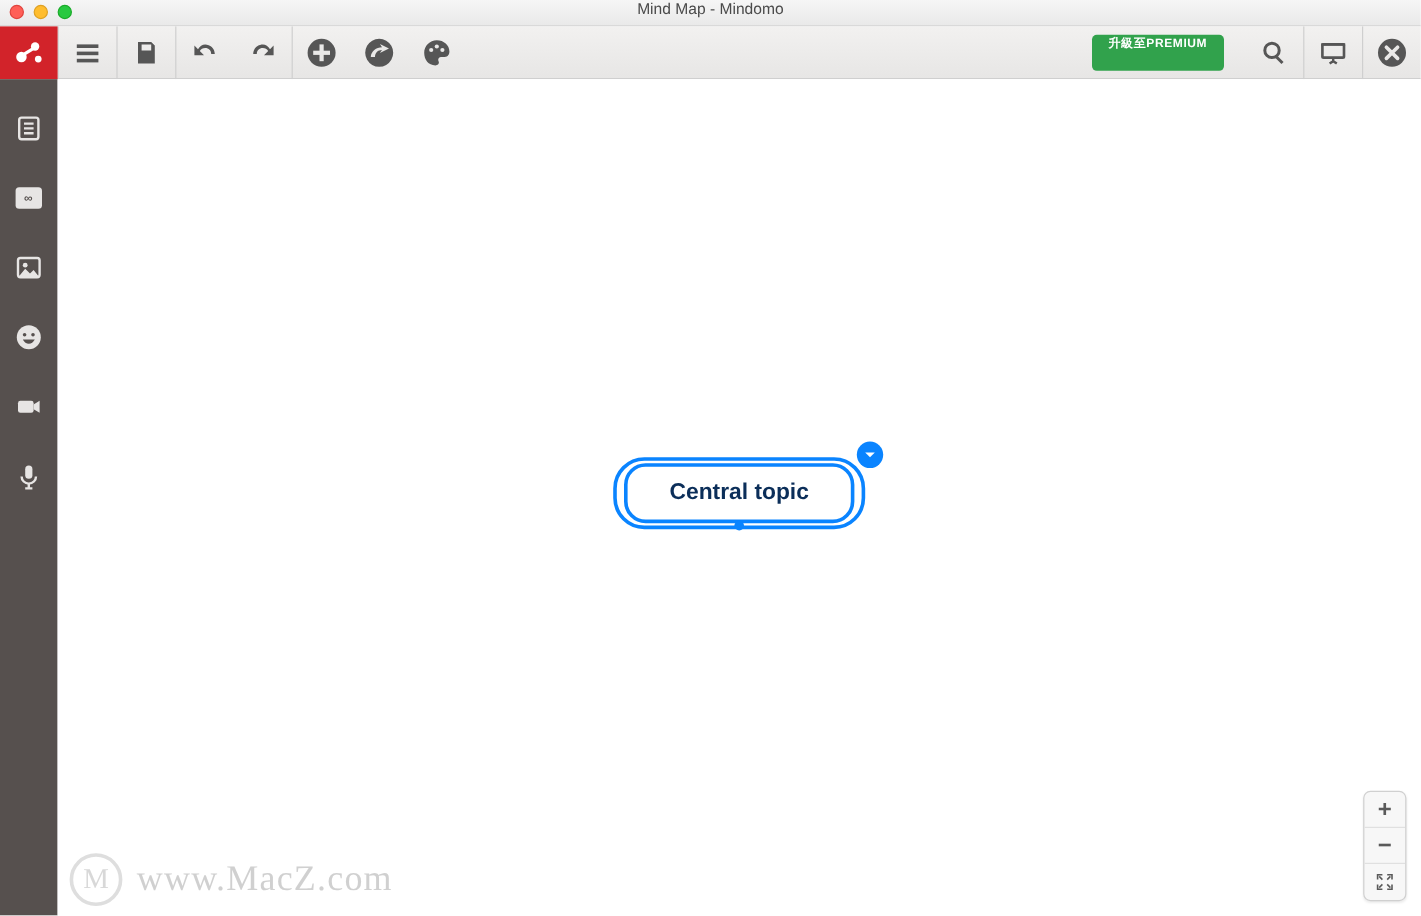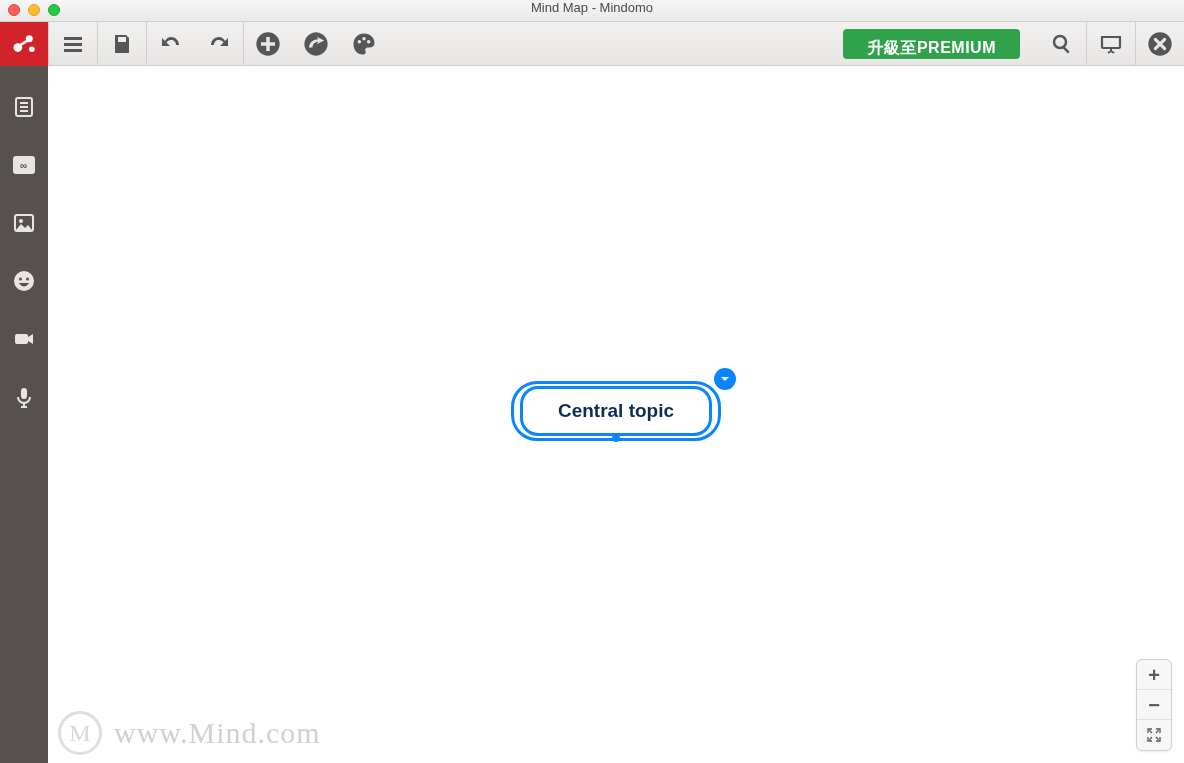--- a/index.html
+++ b/index.html
@@ -59,27 +59,27 @@
     width:32px;height:32px;
     display:flex;align-items:center;justify-content:center;
     color:#565656;
     cursor:pointer;
   }
   .toolbar .tb-btn svg { width:24px;height:24px;fill:#565656;}
   .toolbar .tb-btn.bigicon svg{width:28px;height:28px;}
   .toolbar .spacer{flex:1;}
   .premium-btn {
     height:30px;
-    padding:0 24px;
+    padding:0 14px;
     background:#31a24c;
     color:#fff;
     font-weight:700;
-    font-size:16px;
+    font-size:10px;
     border-radius:4px;
-    display:flex;align-items:flex-end;justify-content:center;
+    display:flex;align-items:flex-start;justify-content:center;
     cursor:pointer;
     letter-spacing:0.5px;
     margin-right:18px;
   }
   .toolbar .right-btn {
     width:48px;height:44px;display:flex;align-items:center;justify-content:center;
     cursor:pointer;
   }
   .toolbar .right-btn svg{width:24px;height:24px;fill:#565656;}
   .toolbar .right-btn.close-x svg{width:28px;height:28px;}
@@ -382,15 +382,15 @@
     <div class="zc">
       <svg viewBox="0 0 24 24">
         <path d="M3 9V3h6M21 9V3h-6M3 15v6h6M21 15v6h-6" fill="none" stroke="#5a5a5a" stroke-width="2"></path>
         <path d="M9 9l-4-4M15 9l4-4M9 15l-4 4M15 15l4 4" stroke="#5a5a5a" stroke-width="2"></path>
       </svg>
     </div>
   </div>
 
   <div class="watermark">
     <div class="wm-circle">M</div>
-    <div class="wm-text">www.Mind.com</div>
+    <div class="wm-text">www.MacZ.com</div>
   </div>
 </div>
 
 </body></html>

